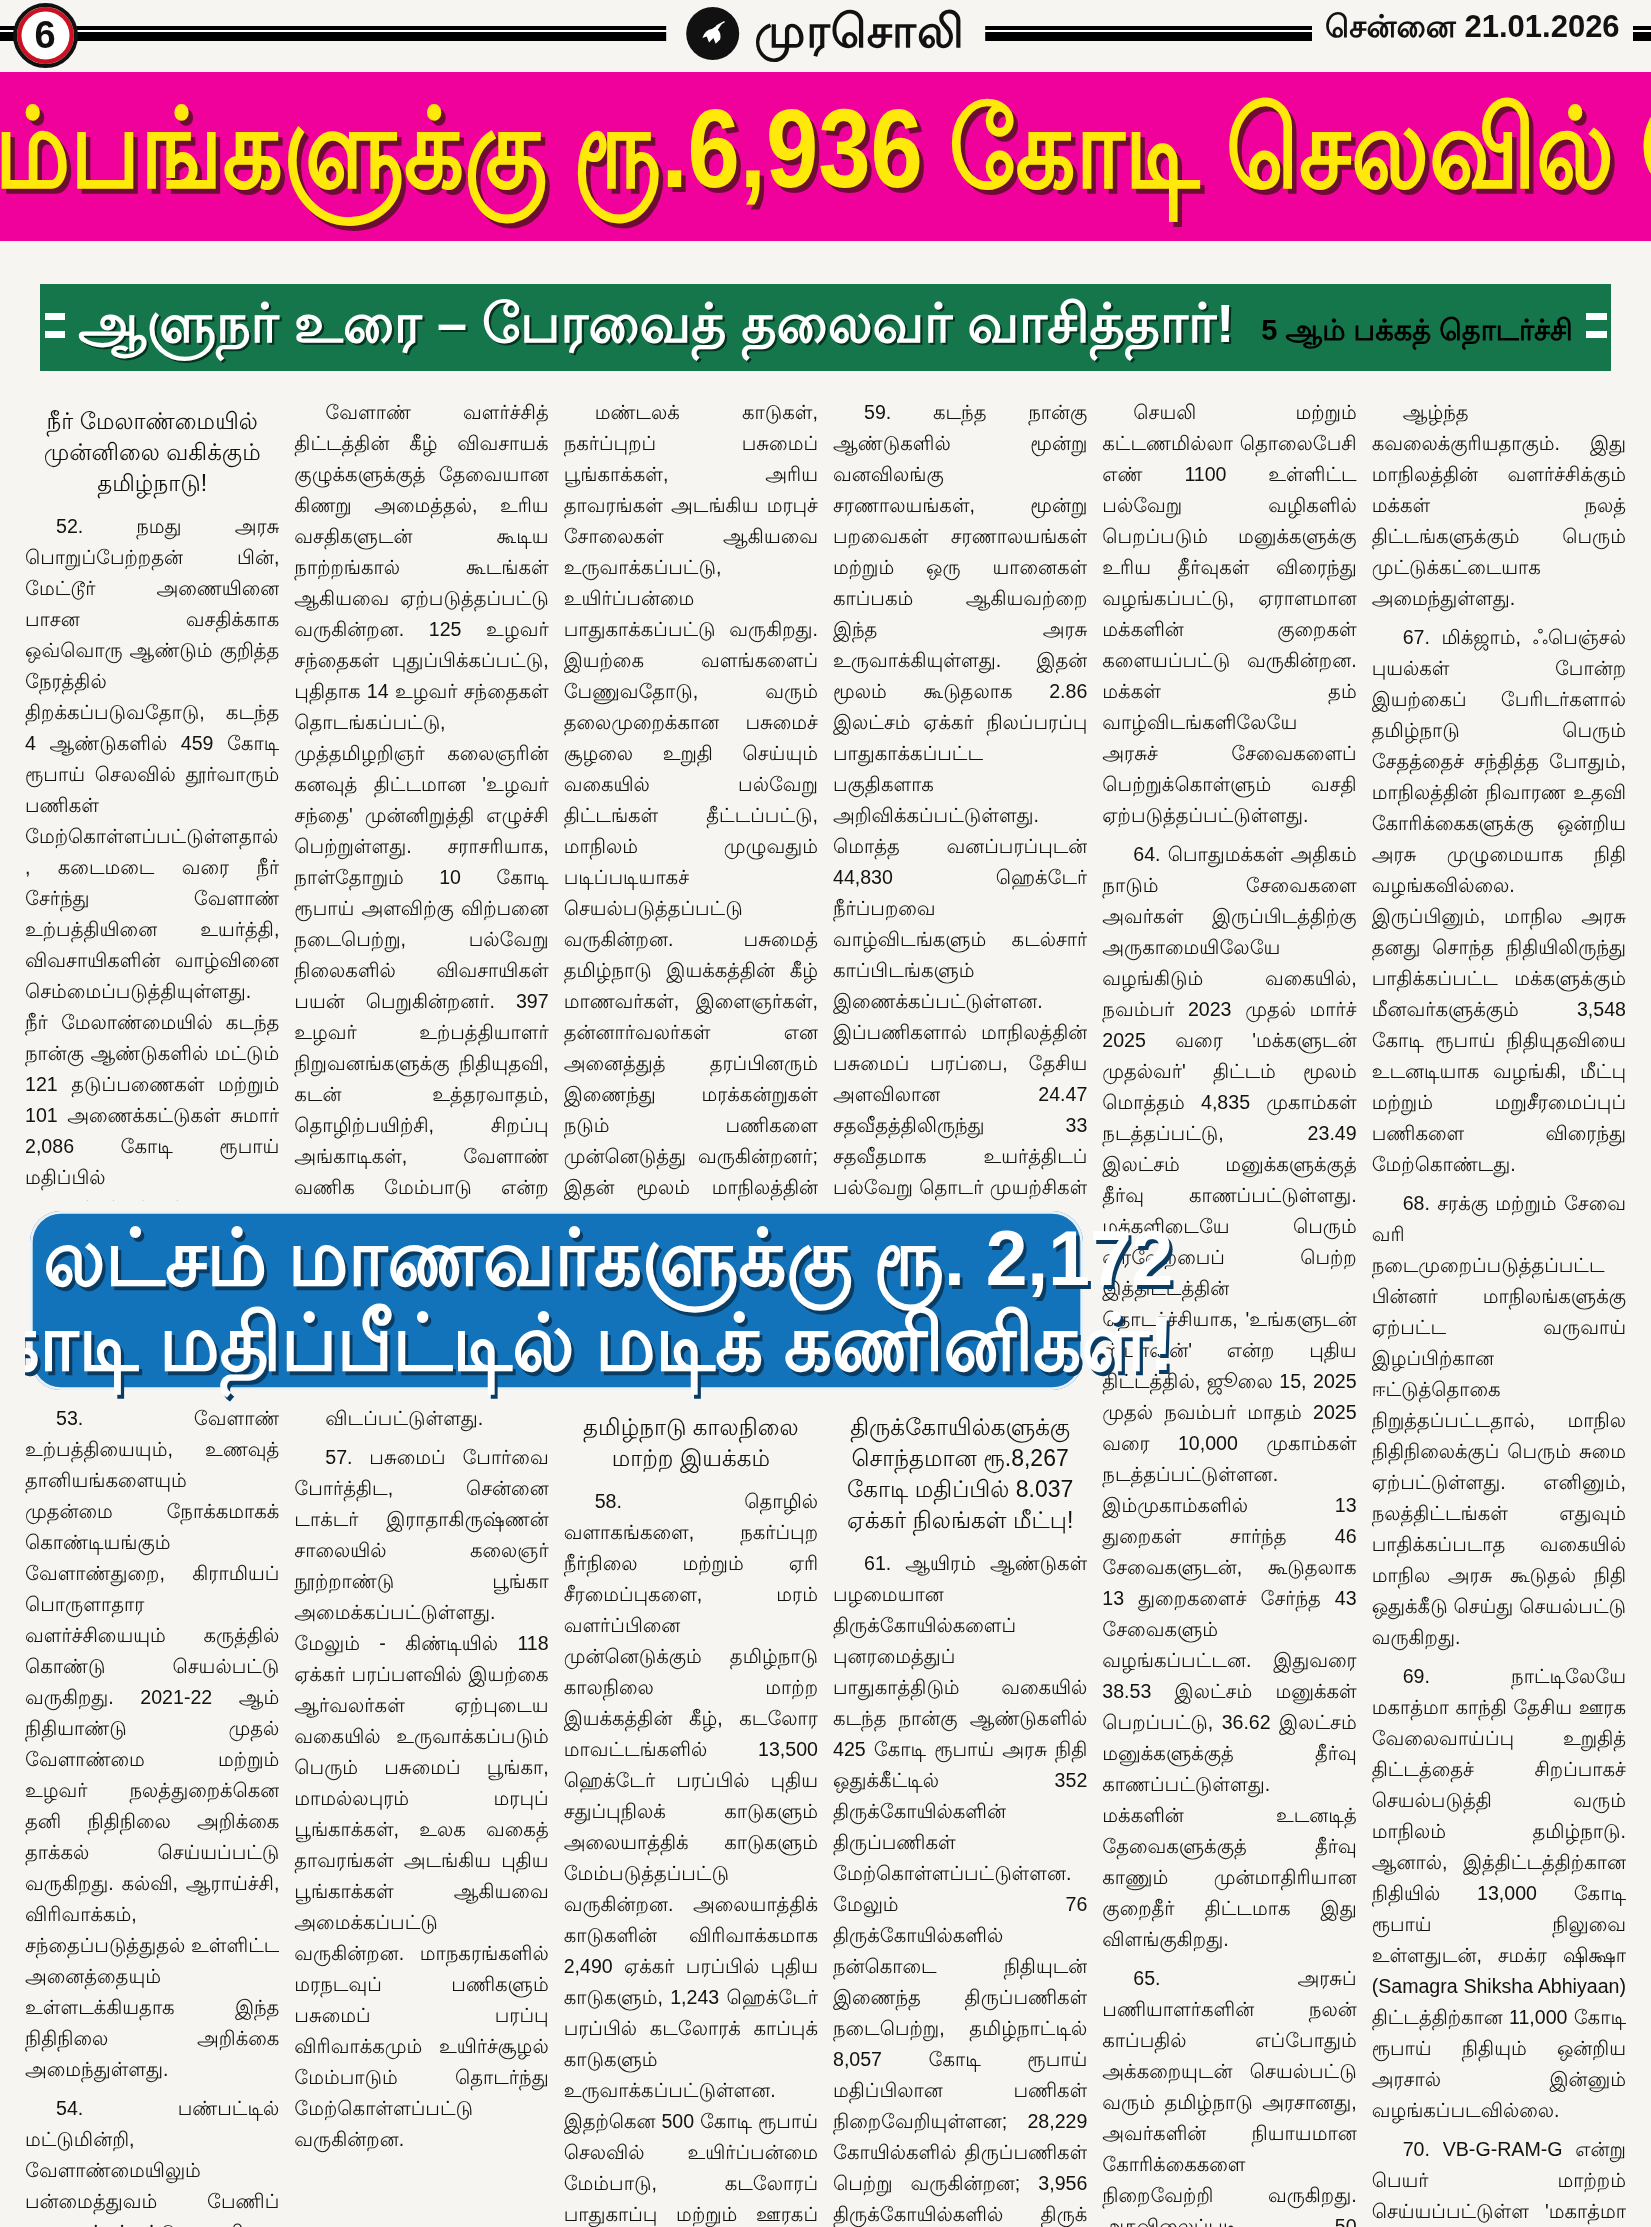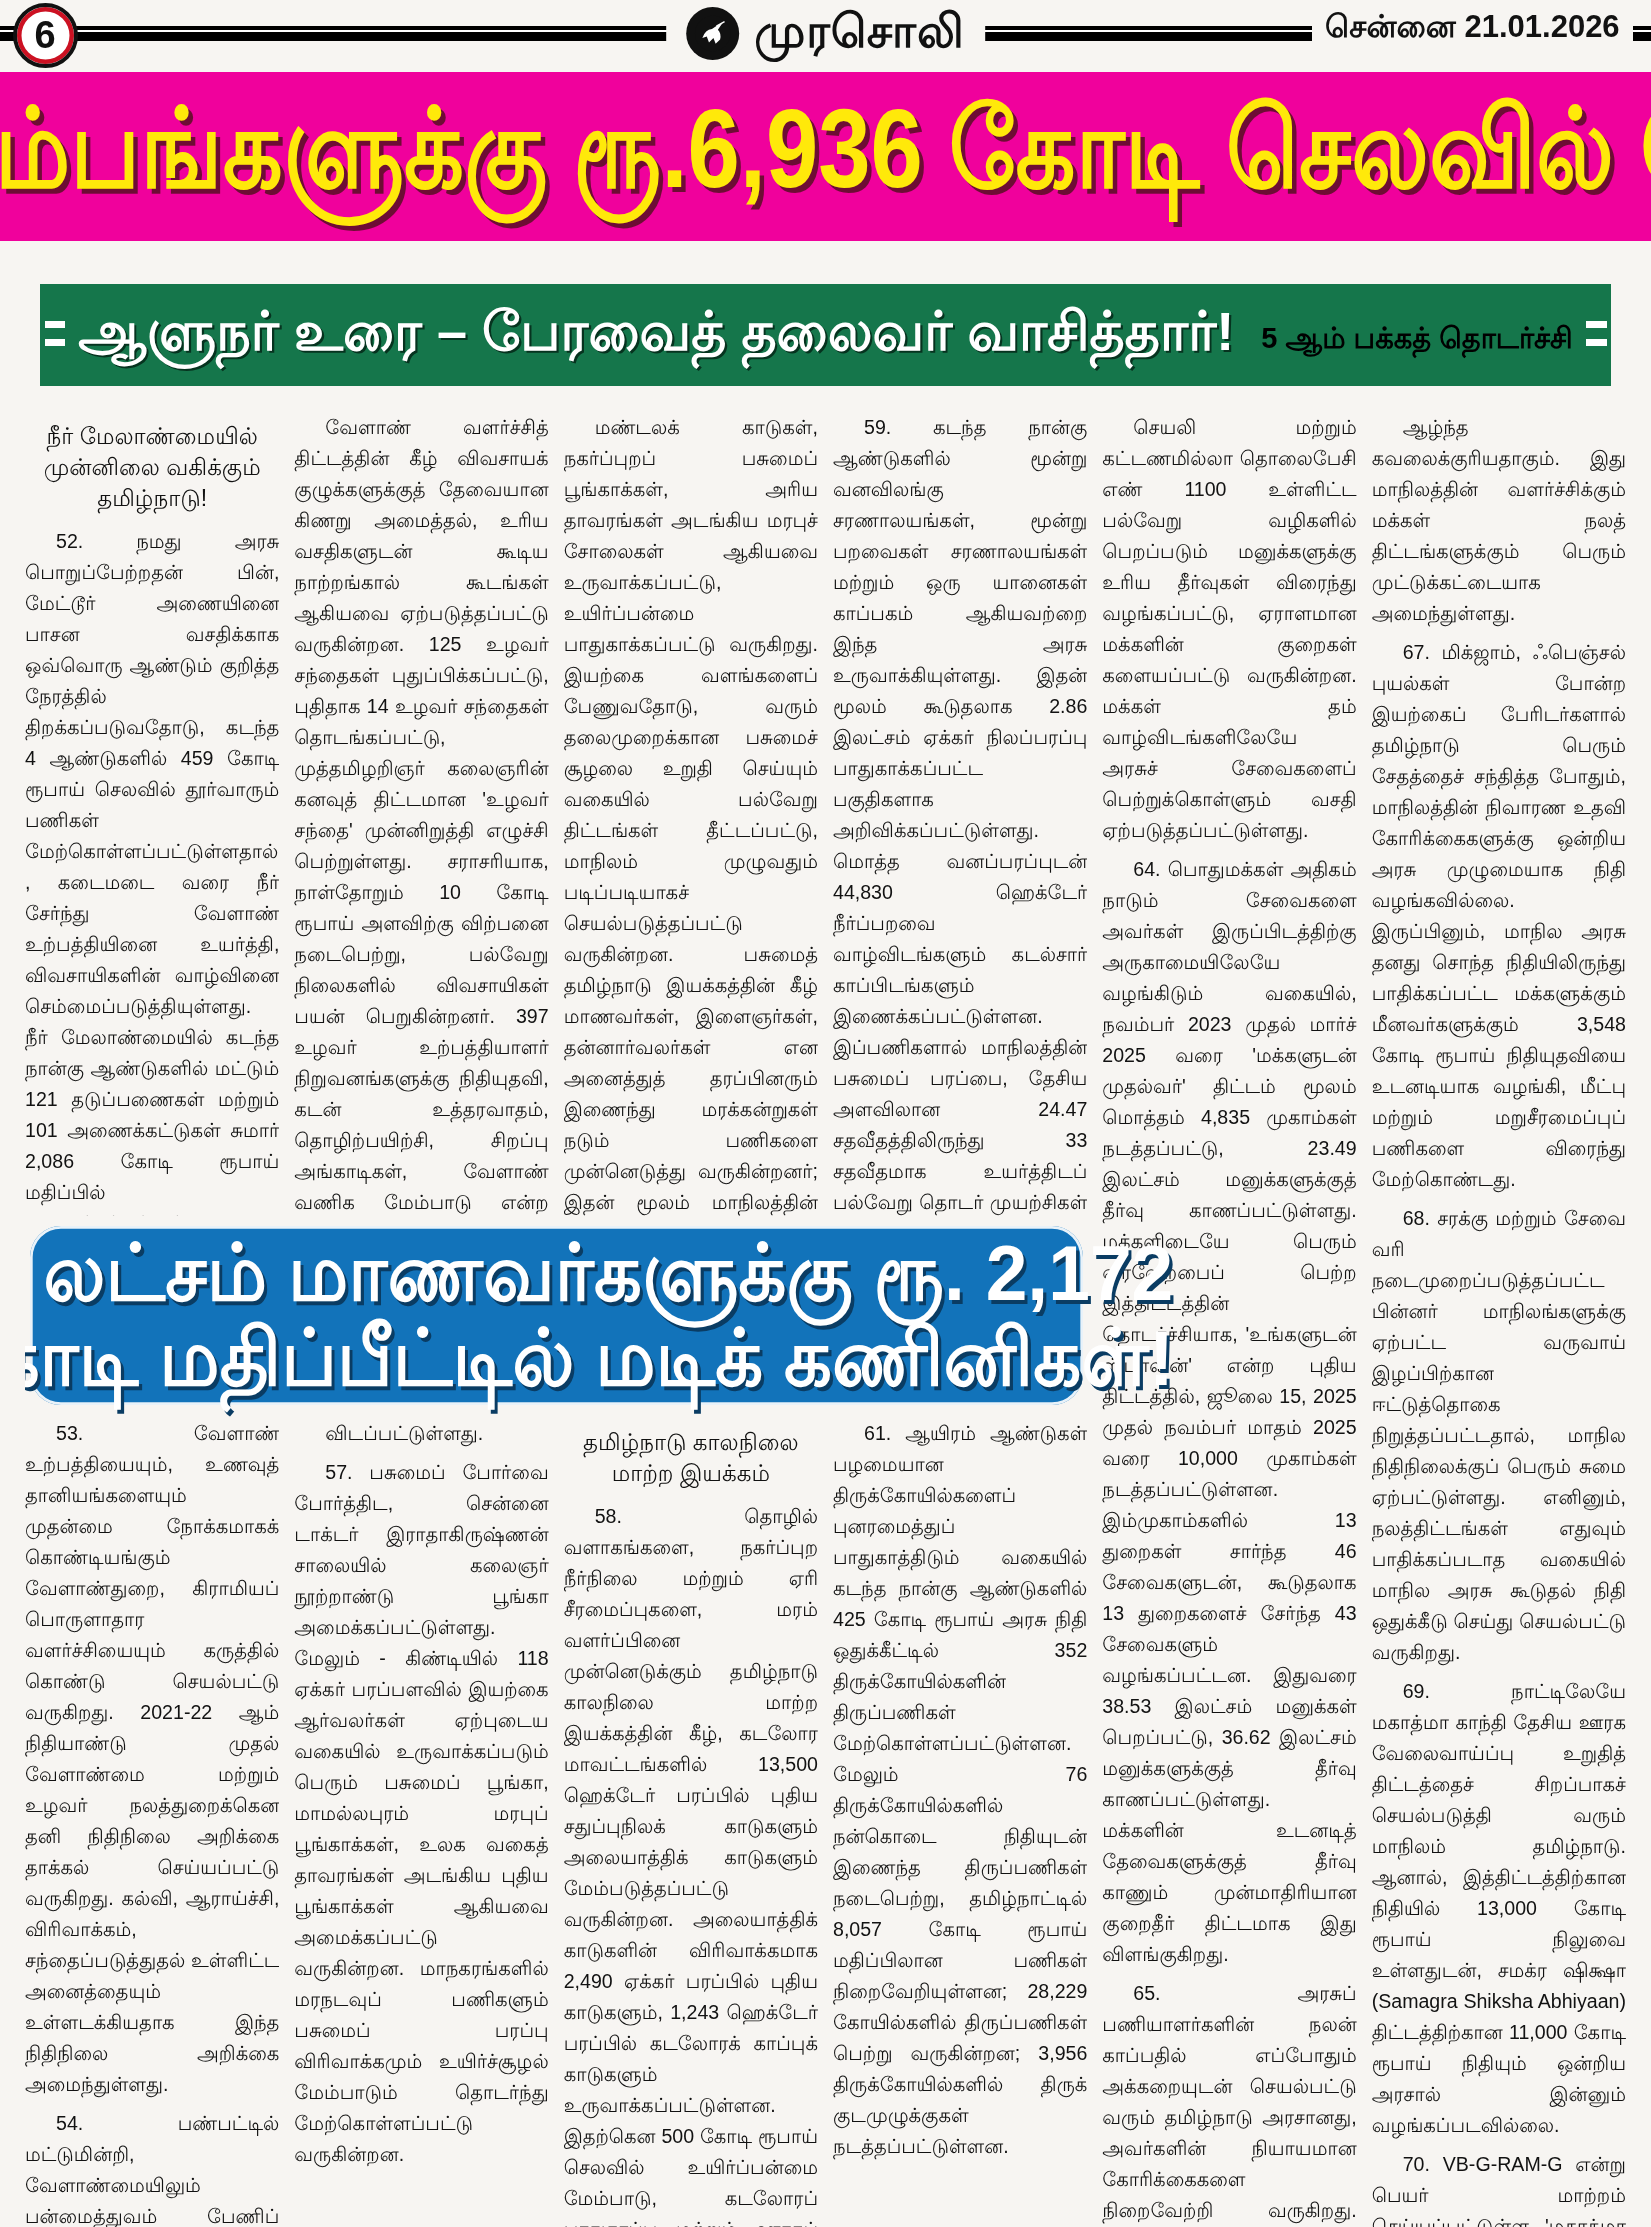--- a/index.html
+++ b/index.html
@@ -34,21 +34,21 @@
   .headline-band{
     margin:4.5px 0 0 0;height:169px;background:#f0019c;
     display:flex;align-items:center;justify-content:center;overflow:hidden;
   }
   .headline-band .txt{
     font-size:94px;font-weight:bold;white-space:nowrap;
     color:#ffe90a;text-shadow:4.5px 4.5px 0 #6d0d34;transform:scaleY(1.18);
   }
   
   .green-band{
-    margin:43px 40px 0 40px;height:102px;background:#15764b;position:relative;
+    margin:43px 40px 0 40px;height:87px;background:#15764b;position:relative;
     display:flex;align-items:center;justify-content:center;gap:27px;
   }
   .green-band:before,.green-band:after{
     content:"";position:absolute;top:50%;width:20.5px;height:28.5px;transform:translateY(-50%);
     background:repeating-linear-gradient(#fff 0 7.1px,#15764b 7.1px 18px);
   }
   .green-band:before{left:4.5px;} .green-band:after{right:4.5px;}
   .green-band .main{
     font-size:54px;font-weight:bold;color:#fff;text-shadow:2.2px 2.2px 0 #06331f;white-space:nowrap;
   }
@@ -143,20 +143,21 @@
     </div>
   <div class="cell r3 c2">
       <div class="block-p">விடப்பட்டுள்ளது.</div>
       <div class="block-p">57. பசுமைப் போர்வை போர்த்திட, சென்னை டாக்டர் இராதாகிருஷ்ணன் சாலையில் கலைஞர் நூற்றாண்டு பூங்கா அமைக்கப்பட்டுள்ளது. மேலும் - கிண்டியில் 118 ஏக்கர் பரப்பளவில் இயற்கை ஆர்வலர்கள் ஏற்புடைய வகையில் உருவாக்கப்படும் பெரும் பசுமைப் பூங்கா, மாமல்லபுரம் மரபுப் பூங்காக்கள், உலக வகைத் தாவரங்கள் அடங்கிய புதிய பூங்காக்கள் ஆகியவை அமைக்கப்பட்டு வருகின்றன. மாநகரங்களில் மரநடவுப் பணிகளும் பசுமைப் பரப்பு விரிவாக்கமும் உயிர்ச்சூழல் மேம்பாடும் தொடர்ந்து மேற்கொள்ளப்பட்டு வருகின்றன.</div>
     </div>
   <div class="cell r3 c3">
       <div class="block-h">தமிழ்நாடு காலநிலை மாற்ற இயக்கம்</div>
       <div class="block-p">58. தொழில் வளாகங்களை, நகர்ப்புற நீர்நிலை மற்றும் ஏரி சீரமைப்புகளை, மரம் வளர்ப்பினை முன்னெடுக்கும் தமிழ்நாடு காலநிலை மாற்ற இயக்கத்தின் கீழ், கடலோர மாவட்டங்களில் 13,500 ஹெக்டேர் பரப்பில் புதிய சதுப்புநிலக் காடுகளும் அலையாத்திக் காடுகளும் மேம்படுத்தப்பட்டு வருகின்றன. அலையாத்திக் காடுகளின் விரிவாக்கமாக 2,490 ஏக்கர் பரப்பில் புதிய காடுகளும், 1,243 ஹெக்டேர் பரப்பில் கடலோரக் காப்புக் காடுகளும் உருவாக்கப்பட்டுள்ளன. இதற்கென 500 கோடி ரூபாய் செலவில் உயிர்ப்பன்மை மேம்பாடு, கடலோரப் பாதுகாப்பு மற்றும் ஊரகப் பசுமைப் பணிகள் செயல்படுத்தப்பட்டு வருகின்றன.</div>
     </div>
   <div class="cell r3 c4">
+      <div class="block-h">திருக்கோயில்களுக்கு சொந்தமான ரூ.8,267 கோடி மதிப்பில் 8.037 ஏக்கர் நிலங்கள் மீட்பு!</div>
       <div class="block-p">61. ஆயிரம் ஆண்டுகள் பழமையான திருக்கோயில்களைப் புனரமைத்துப் பாதுகாத்திடும் வகையில் கடந்த நான்கு ஆண்டுகளில் 425 கோடி ரூபாய் அரசு நிதி ஒதுக்கீட்டில் 352 திருக்கோயில்களின் திருப்பணிகள் மேற்கொள்ளப்பட்டுள்ளன. மேலும் 76 திருக்கோயில்களில் நன்கொடை நிதியுடன் இணைந்த திருப்பணிகள் நடைபெற்று, தமிழ்நாட்டில் 8,057 கோடி ரூபாய் மதிப்பிலான பணிகள் நிறைவேறியுள்ளன; 28,229 கோயில்களில் திருப்பணிகள் பெற்று வருகின்றன; 3,956 திருக்கோயில்களில் திருக் குடமுழுக்குகள் நடத்தப்பட்டுள்ளன.</div>
     </div>
 
   <div class="cell full c5">
       <div class="block-p">செயலி மற்றும் கட்டணமில்லா தொலைபேசி எண் 1100 உள்ளிட்ட பல்வேறு வழிகளில் பெறப்படும் மனுக்களுக்கு உரிய தீர்வுகள் விரைந்து வழங்கப்பட்டு, ஏராளமான மக்களின் குறைகள் களையப்பட்டு வருகின்றன. மக்கள் தம் வாழ்விடங்களிலேயே அரசுச் சேவைகளைப் பெற்றுக்கொள்ளும் வசதி ஏற்படுத்தப்பட்டுள்ளது.</div>
       <div class="block-p">64. பொதுமக்கள் அதிகம் நாடும் சேவைகளை அவர்கள் இருப்பிடத்திற்கு அருகாமையிலேயே வழங்கிடும் வகையில், நவம்பர் 2023 முதல் மார்ச் 2025 வரை 'மக்களுடன் முதல்வர்' திட்டம் மூலம் மொத்தம் 4,835 முகாம்கள் நடத்தப்பட்டு, 23.49 இலட்சம் மனுக்களுக்குத் தீர்வு காணப்பட்டுள்ளது. மக்களிடையே பெரும் வரவேற்பைப் பெற்ற இத்திட்டத்தின் தொடர்ச்சியாக, 'உங்களுடன் ஸ்டாலின்' என்ற புதிய திட்டத்தில், ஜூலை 15, 2025 முதல் நவம்பர் மாதம் 2025 வரை 10,000 முகாம்கள் நடத்தப்பட்டுள்ளன. இம்முகாம்களில் 13 துறைகள் சார்ந்த 46 சேவைகளுடன், கூடுதலாக 13 துறைகளைச் சேர்ந்த 43 சேவைகளும் வழங்கப்பட்டன. இதுவரை 38.53 இலட்சம் மனுக்கள் பெறப்பட்டு, 36.62 இலட்சம் மனுக்களுக்குத் தீர்வு காணப்பட்டுள்ளது. மக்களின் உடனடித் தேவைகளுக்குத் தீர்வு காணும் முன்மாதிரியான குறைதீர் திட்டமாக இது விளங்குகிறது.</div>
       <div class="block-p">65. அரசுப் பணியாளர்களின் நலன் காப்பதில் எப்போதும் அக்கறையுடன் செயல்பட்டு வரும் தமிழ்நாடு அரசானது, அவர்களின் நியாயமான கோரிக்கைகளை நிறைவேற்றி வருகிறது. அகவிலைப்படி 50 சதவீதமாக உயர்த்தப்பட்டுள்ளதுடன், ஈட்டிய விடுப்பு ஒப்படைப்பு உச்சவரம்பும் உயர்த்தப்பட்டு, ஊதிய மற்றும் ஓய்வூதியப் பயன்கள் மேம்படுத்தப்பட்டுள்ளன. மேற்கொண்டு, உறுதியளிக்கப்பட்ட ஊதியத் திட்டம் (TAPS) அறிவிக்கப்பட்டு, பணியாளர்கள் மற்றும் ஆசிரியர்களின் நீண்டநாள் கோரிக்கைகள் படிப்படியாக நிறைவேற்றப்பட்டு வருகின்றன.</div>
     </div>
 
   <div class="cell full c6">

